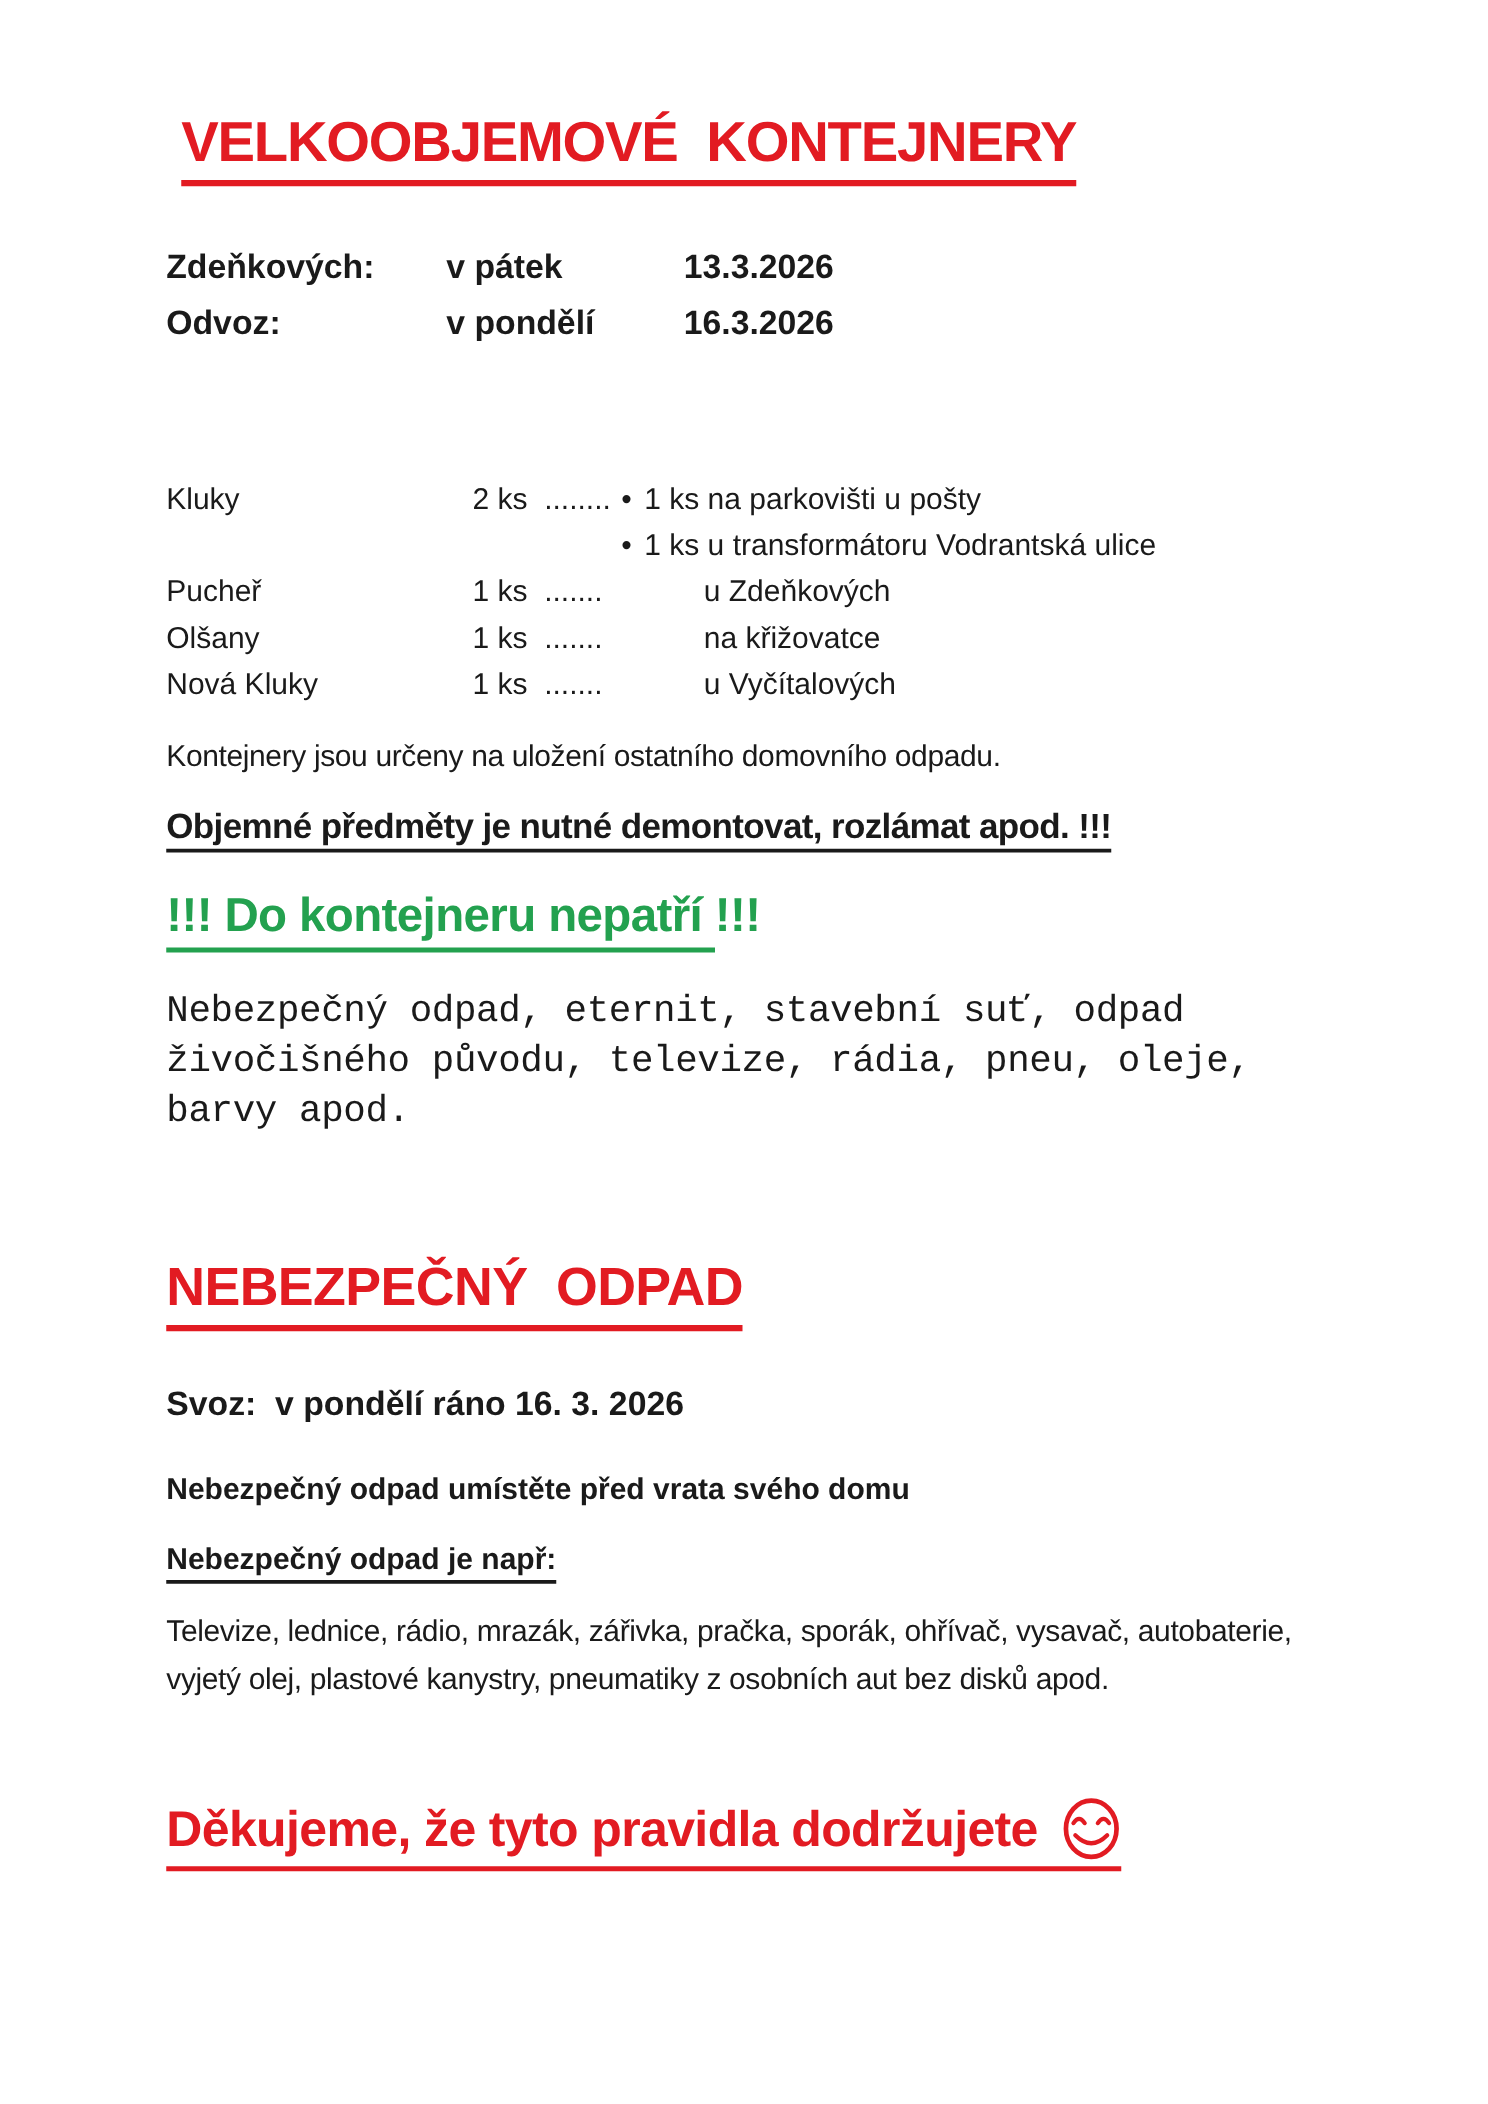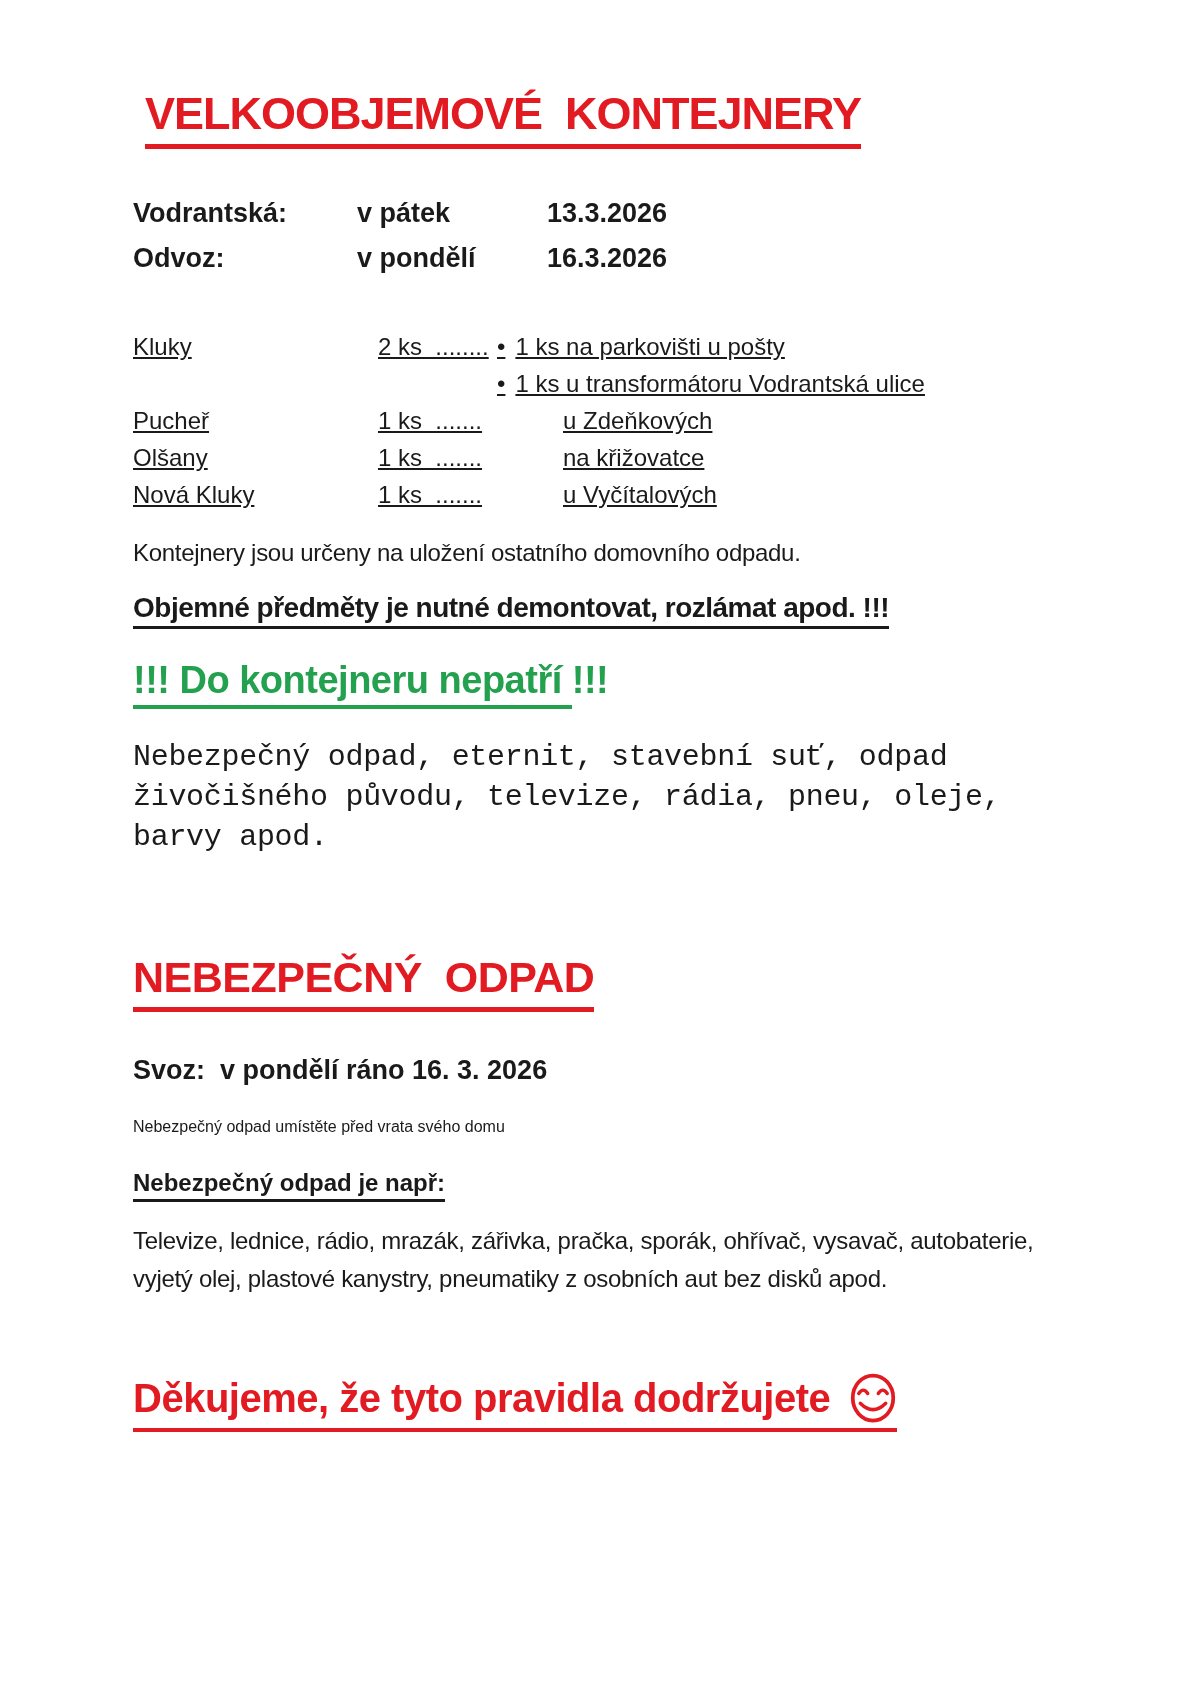--- a/index.html
+++ b/index.html
@@ -28,21 +28,21 @@
     color:var(--red);
     border-bottom:5px solid var(--red);
     padding-bottom:4px;
   }
 
   .schedule{margin-top:30px;font-size:27px;font-weight:700;}
   .srow{display:flex;line-height:45px;}
   .s-label{width:224px;}
   .s-day{width:190px;}
 
-  .loclist{margin-top:47px;font-size:24px;text-decoration:underline;}
+  .loclist{margin-top:100px;font-size:24px;}
   .lrow{display:flex;line-height:37px;}
   .lc1{width:245px;flex:0 0 245px;}
   .lc2{width:119px;flex:0 0 119px;}
   .lc3{display:flex;}
   .bullet{margin-right:10px;}
   .place{margin-left:66px;}
 
   p{margin:0;}
   .p-info{margin-top:25px;font-size:24px;line-height:30px;letter-spacing:-0.3px;}
   .p-demand{margin-top:24px;font-size:28px;font-weight:700;letter-spacing:-0.5px;}
@@ -51,39 +51,39 @@
   .h-green1{margin:30px 0 0 0;font-size:38px;font-weight:700;color:var(--green);letter-spacing:-0.5px;line-height:1.15;}
   .h-green2{margin:24px 0 0 0;font-size:40px;font-weight:700;color:var(--green);letter-spacing:-0.5px;line-height:1.15;}
   .ul{display:inline-block;border-bottom:4px solid currentColor;padding-bottom:3px;}
 
   .p-forbidden{margin-top:28px;font-size:30px;line-height:40px;letter-spacing:-0.3px;max-width:880px;font-family:Liberation Mono, monospace;}
 
   .h-red2{margin:96px 0 0 0;font-size:43px;font-weight:700;color:var(--red);letter-spacing:-0.5px;line-height:1.15;}
   .ul-red{display:inline-block;border-bottom:5px solid currentColor;padding-bottom:4px;}
 
   .p-svoz{margin-top:40px;font-size:27px;font-weight:700;line-height:36px;}
-  .p-note{margin-top:24px;font-size:16px;font-weight:400;line-height:30px;}
+  .p-note{margin-top:36px;font-size:24px;font-weight:700;line-height:30px;}
   .p-exlabel{margin-top:26px;font-size:24px;font-weight:700;line-height:30px;}
   .ul2{display:inline-block;border-bottom:3px solid currentColor;padding-bottom:1px;}
   .p-examples{margin-top:20px;font-size:24px;line-height:38px;letter-spacing:-0.3px;max-width:930px;}
 
   .h-thanks{margin:74px 0 0 0;font-size:40px;font-weight:700;color:var(--red);letter-spacing:-0.5px;line-height:1.2;}
   .h-thanks .ul{border-bottom-width:4px;padding-bottom:4px;}
   .smiley{vertical-align:-12px;margin-left:8px;}
 </style>
 </head>
 <body>
 
 <div class="page">
 
   <h1 class="title" data-bind="doc.title">VELKOOBJEMOVÉ  KONTEJNERY</h1>
 
   <div class="schedule">
     <div class="srow">
-      <span class="s-label" data-bind="doc.schedule.0.label">Vodrantská:</span>
+      <span class="s-label" data-bind="doc.schedule.0.label">Zdeňkových:</span>
       <span class="s-day" data-bind="doc.schedule.0.day">v pátek</span>
       <span class="s-date" data-bind="doc.schedule.0.date">13.3.2026</span>
     </div>
     <div class="srow">
       <span class="s-label" data-bind="doc.schedule.1.label">Odvoz:</span>
       <span class="s-day" data-bind="doc.schedule.1.day">v pondělí</span>
       <span class="s-date" data-bind="doc.schedule.1.date">16.3.2026</span>
     </div>
   </div>
 

